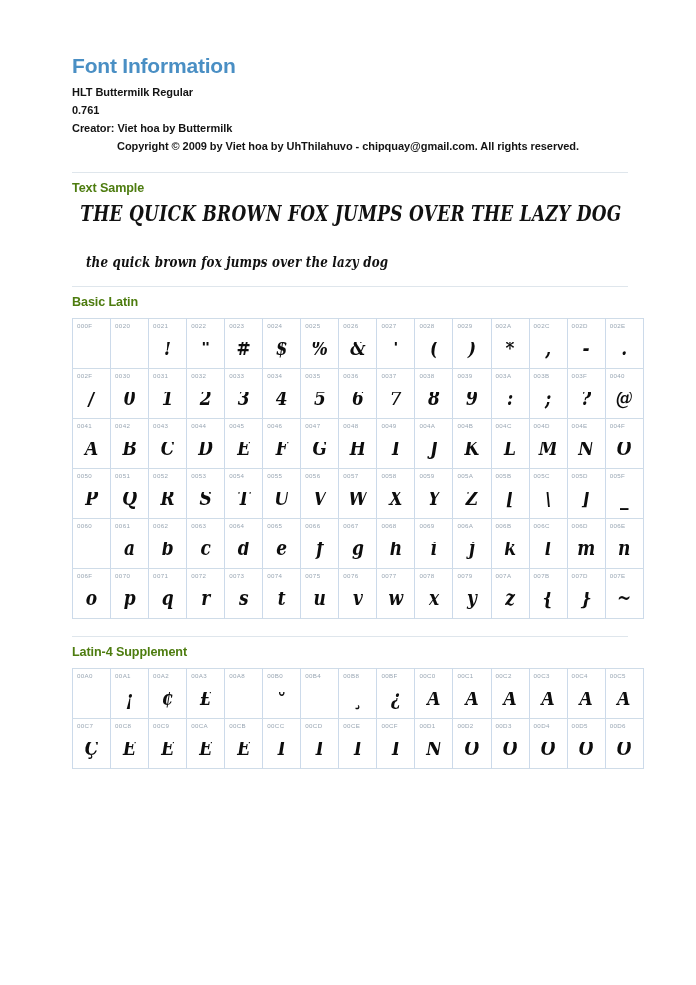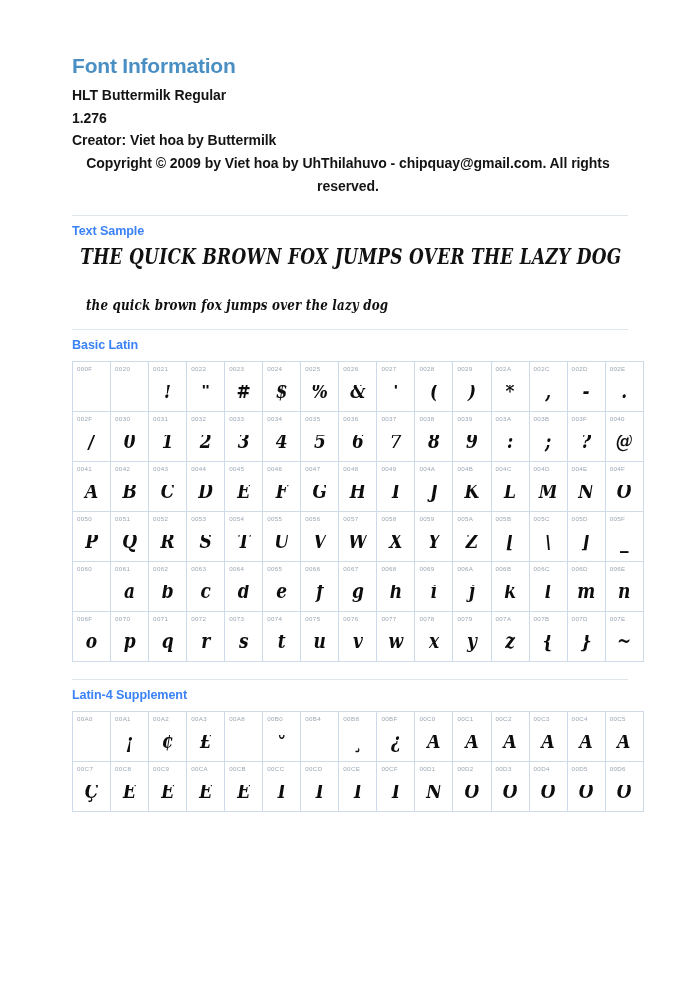--- a/index.html
+++ b/index.html
@@ -26,21 +26,21 @@
   
   .doc-title {
     font-size: 21px;
     font-weight: bold;
     color: #4a8fc4;
     letter-spacing: -0.2px;
     margin: 0 0 6px 0;
     line-height: 1.15;
   }
   .meta-line {
-    font-size: 14px;
+    font-size: 11px;
     font-weight: bold;
     color: #141414;
     line-height: 1.62;
     letter-spacing: -0.05px;
   }
   .meta-line.wrap {
     max-width: 552px;
     text-align: center;
   }
 
@@ -50,21 +50,21 @@
   }
   .rule {
     border-top: 1px solid #dfe6ec;
     height: 0;
     margin: 0 0 8px 0;
     width: 556px;
   }
   .section-title {
     font-size: 12.6px;
     font-weight: bold;
-    color: #3b82f6;
+    color: #4d7c0f;
     margin: 0 0 4px 0;
     letter-spacing: -0.1px;
   }
 
   
   .sample-area {
     width: 556px;
     text-align: left;
   }
   .sample-upper {
@@ -146,21 +146,21 @@
   }
 </style>
 </head>
 <body>
 
 <div class="page">
 
   <div>
     <h1 class="doc-title">Font Information</h1>
     <div class="meta-line">HLT Buttermilk Regular</div>
-    <div class="meta-line">1.276</div>
+    <div class="meta-line">0.761</div>
     <div class="meta-line">Creator: Viet hoa by Buttermilk</div>
     <div class="meta-line wrap">Copyright © 2009 by Viet hoa by UhThilahuvo - chipquay@gmail.com. All rights reserved.</div>
   </div>
 
   <div class="section">
     <div class="rule"></div>
     <div class="section-title">Text Sample</div>
     <div class="sample-area">
       <div class="sample-upper">THE QUICK BROWN FOX JUMPS OVER THE LAZY DOG</div>
       <div class="sample-lower">the quick brown fox jumps over the lazy dog</div>

